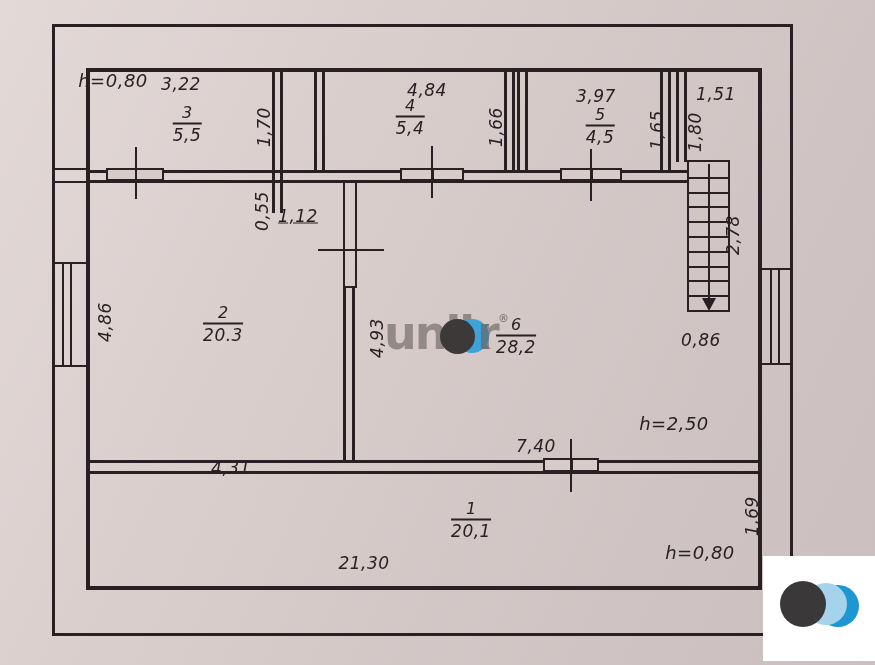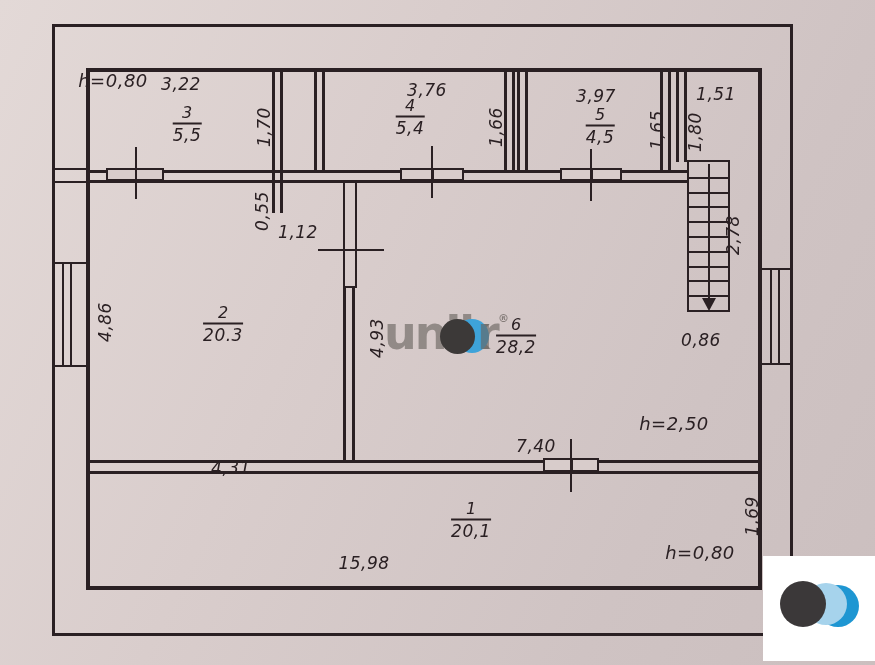--- a/index.html
+++ b/index.html
@@ -116,36 +116,36 @@
         <div class="tread" style="top: 133px;"></div>
       </div>
     <div class="rail"></div>
     <div class="arrowhead"></div>
   </div>
 
   <div id="labels">
       <span class="dim big" style="left: 113px; top: 81px;">h=0,80</span>
       <span class="dim" style="left: 181px; top: 84px;">3,22</span>
       <span class="dim rot" style="left: 264px; top: 127px;">1,70</span>
-      <span class="dim" style="left: 427px; top: 90px;">3,76</span>
+      <span class="dim" style="left: 427px; top: 90px;">4,84</span>
       <span class="dim rot" style="left: 496px; top: 127px;">1,66</span>
       <span class="dim" style="left: 596px; top: 96px;">3,97</span>
       <span class="dim rot" style="left: 657px; top: 130px;">1,65</span>
       <span class="dim" style="left: 716px; top: 94px;">1,51</span>
       <span class="dim rot" style="left: 695px; top: 132px;">1,80</span>
       <span class="dim rot" style="left: 733px; top: 235px;">2,78</span>
       <span class="dim" style="left: 701px; top: 340px;">0,86</span>
       <span class="dim rot" style="left: 262px; top: 211px;">0,55</span>
-      <span class="dim" style="left: 298px; top: 232px;">1,12</span>
+      <span class="dim" style="left: 298px; top: 216px; text-decoration: underline;">1,12</span>
       <span class="dim rot" style="left: 105px; top: 322px;">4,86</span>
       <span class="dim rot" style="left: 377px; top: 338px;">4,93</span>
       <span class="dim" style="left: 231px; top: 468px;">4,31</span>
       <span class="dim" style="left: 536px; top: 446px;">7,40</span>
       <span class="dim big" style="left: 674px; top: 424px;">h=2,50</span>
-      <span class="dim" style="left: 364px; top: 563px;">15,98</span>
+      <span class="dim" style="left: 364px; top: 563px;">21,30</span>
       <span class="dim big" style="left: 700px; top: 553px;">h=0,80</span>
       <span class="dim rot" style="left: 752px; top: 516px;">1,69</span>
       <div class="frac" style="left: 187px; top: 124px;">
         <span class="num">3</span>
         <span class="den">5,5</span>
       </div>
       <div class="frac" style="left: 410px; top: 117px;">
         <span class="num">4</span>
         <span class="den">5,4</span>
       </div>

